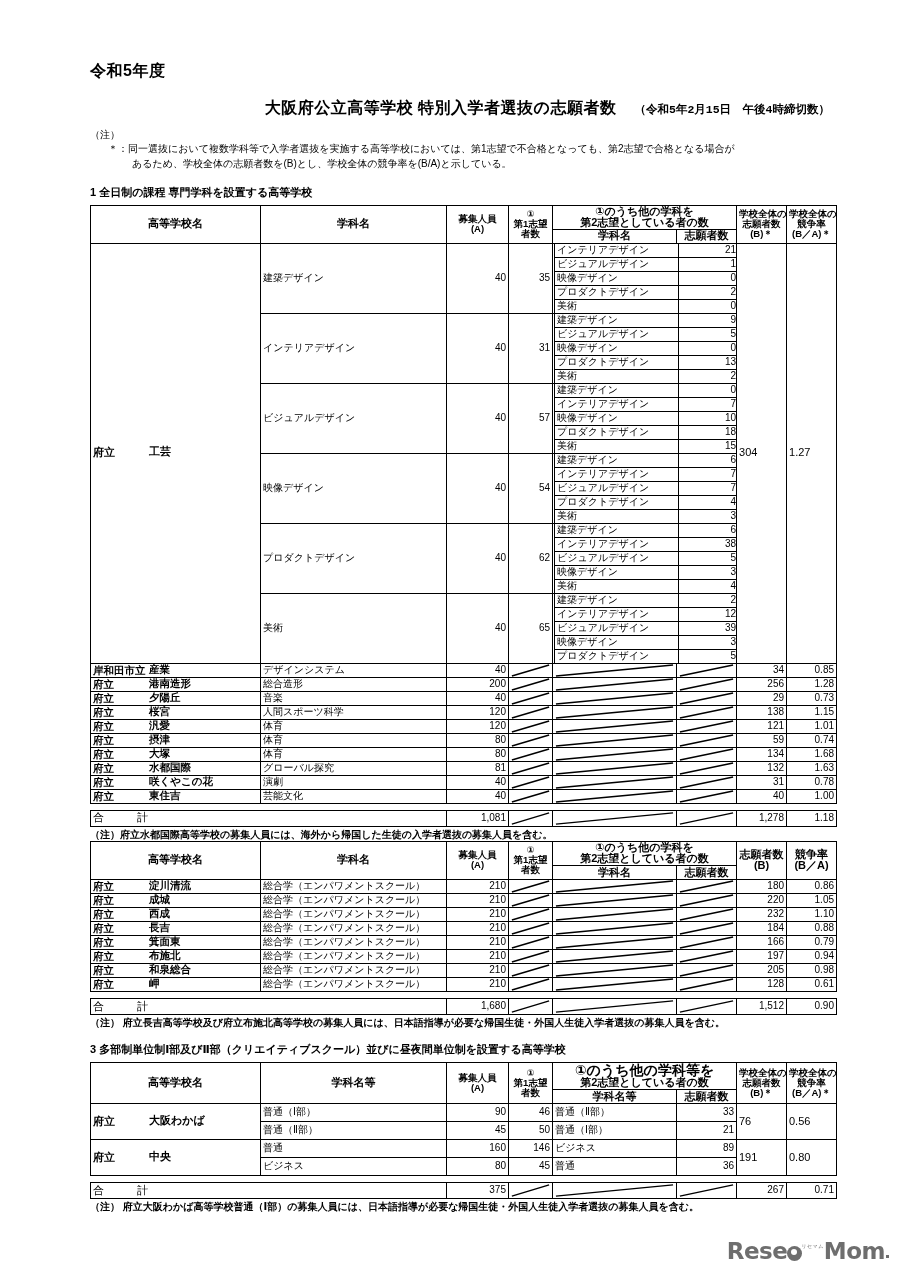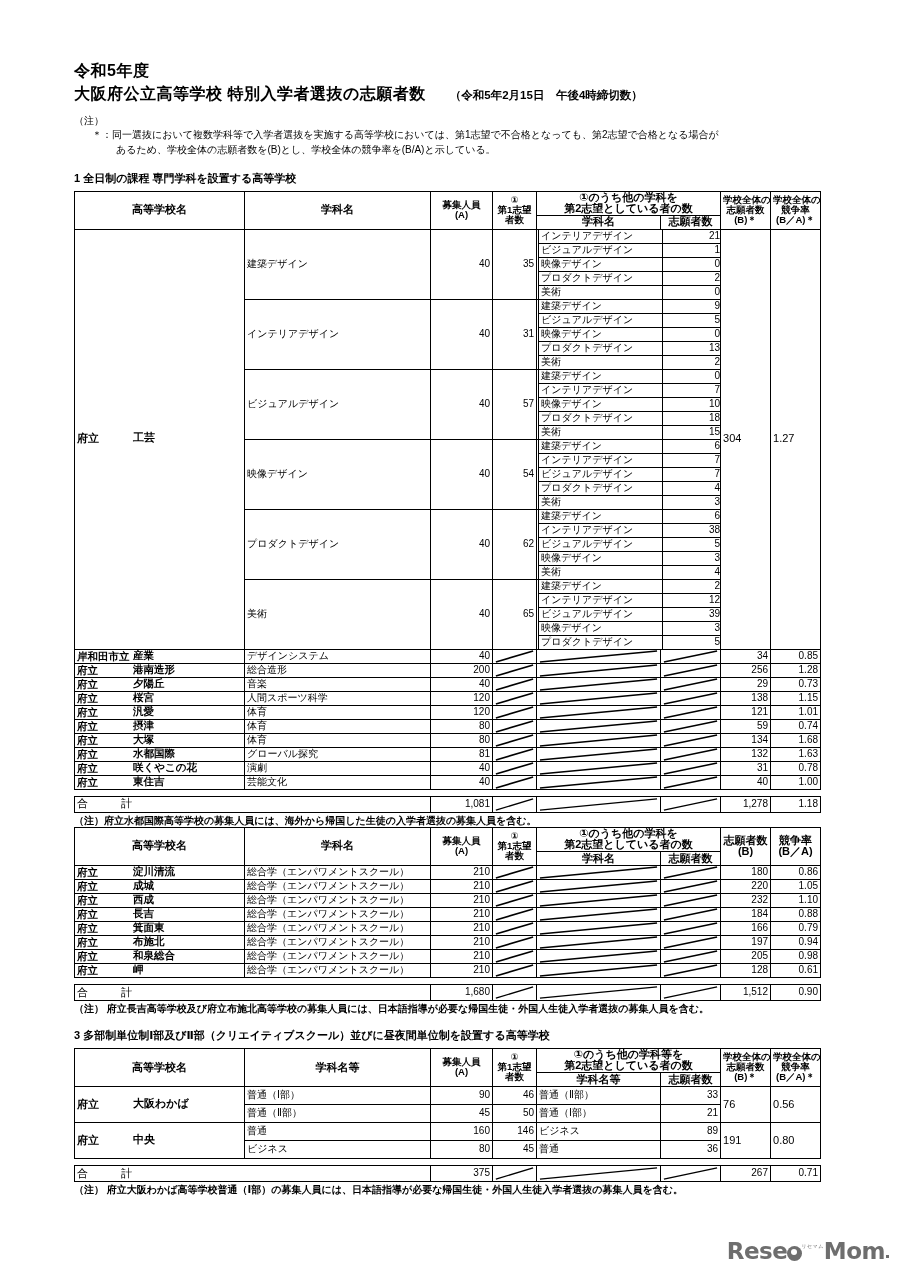--- a/index.html
+++ b/index.html
@@ -10,45 +10,47 @@
   body {
     width: 905px;
     height: 1280px;
     font-family: "Liberation Sans", "DejaVu Sans", sans-serif;
     color: #000000;
     position: relative;
     overflow: hidden;
   }
   .page {
     position: absolute;
-    left: 74px;
+    left: 90px;
     top: 0;
     width: 740px;
   }
   .title1 {
     font-size: 16px;
     font-weight: bold;
     letter-spacing: 0.5px;
     margin-top: 60px;
     line-height: 1.35;
   }
   .title2-row {
     display: flex;
     align-items: baseline;
-    gap: 24px;
-    margin-top: 2px;
+    gap: 18px;
+    margin-top: 16px;
+    justify-content: flex-end;
   }
   .title2 {
     font-size: 16px;
     font-weight: bold;
     letter-spacing: 0.5px;
   }
   .title2-sub {
     font-size: 11.5px;
     font-weight: bold;
+    font-family: Liberation Mono, monospace;
   }
   .note-head {
     font-size: 10px;
     margin-top: 9px;
     line-height: 1.3;
   }
   .note-star {
     font-size: 10px;
     margin-top: 1px;
     margin-left: 18px;
@@ -1094,21 +1096,21 @@
         <th rowspan="2" class="hdr-sm">
           <div>募集人員</div>
           <div>(A)</div>
         </th>
         <th rowspan="2" class="hdr-sm">
           <div>①</div>
           <div>第1志望</div>
           <div>者数</div>
         </th>
         <th colspan="2" class="hdr-sm">
-          <div style="font-size:11px">①のうち他の学科等を</div>
+          <div style="font-size:14px">①のうち他の学科等を</div>
           <div style="font-size:11px">第2志望としている者の数</div>
         </th>
         <th rowspan="2" class="hdr-sm">
           <div>学校全体の</div>
           <div>志願者数</div>
           <div>(B)＊</div>
         </th>
         <th rowspan="2" class="hdr-sm">
           <div>学校全体の</div>
           <div>競争率</div>

